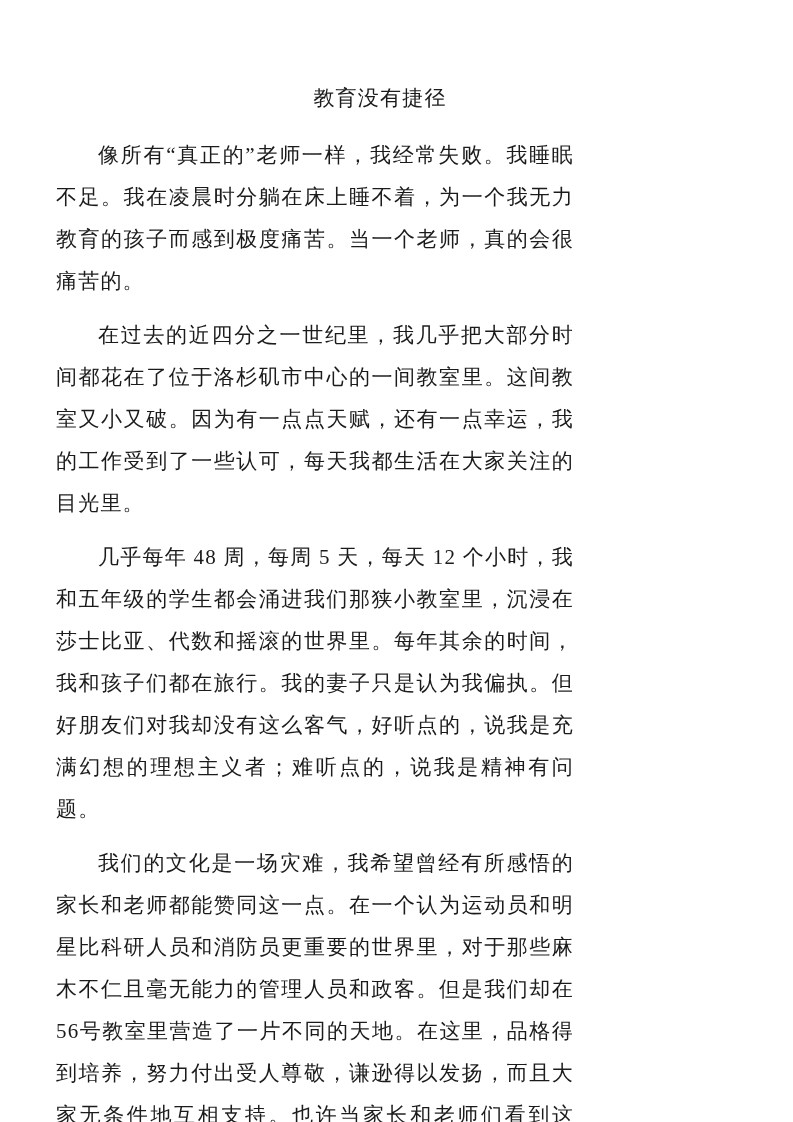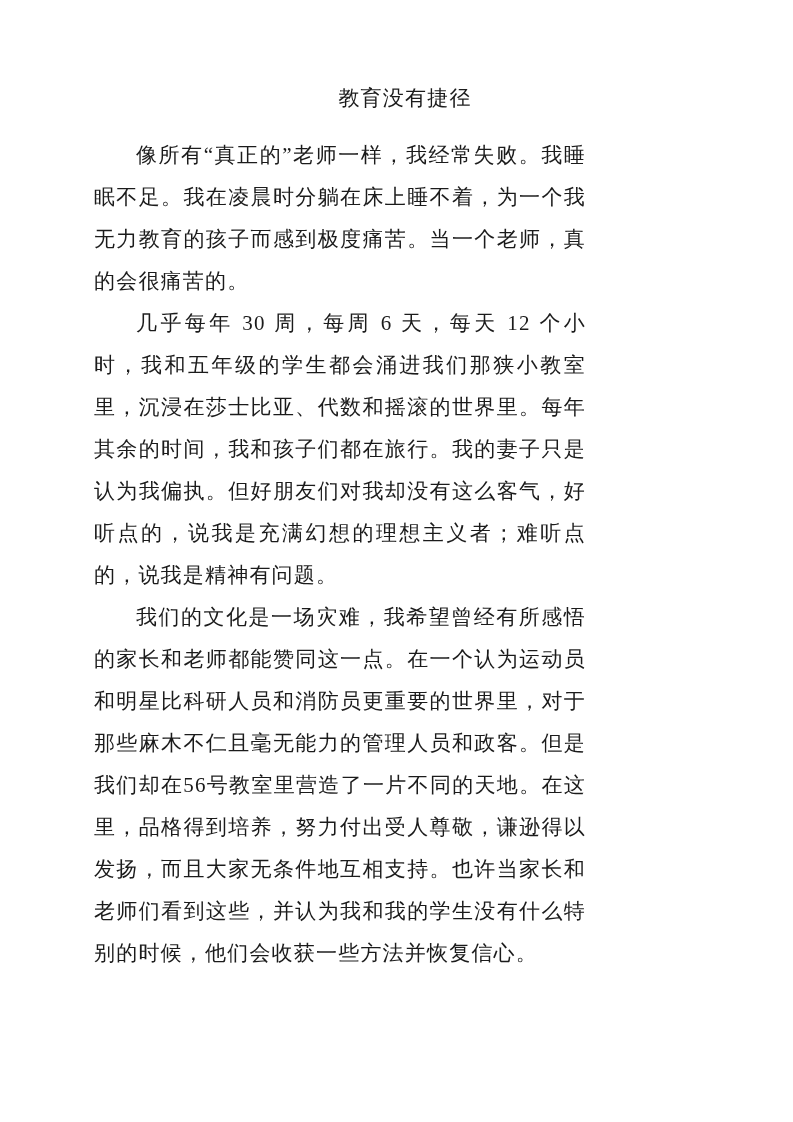--- a/index.html
+++ b/index.html
@@ -6,50 +6,51 @@
     margin: 0;
     padding: 0;
     background: #ffffff;
   }
   .page {
     position: relative;
     width: 648px;
     height: 1122px;
     background: #ffffff;
     box-sizing: border-box;
-    padding: 77px 62px 0 94px;
+    padding: 77px 62px 0 44px;
     overflow: hidden;
     font-family: "Liberation Serif", "DejaVu Serif", serif;
     color: #1b1b1b;
   }
   .doc-title {
     font-size: 21px;
     line-height: 42px;
     letter-spacing: 1.2px;
     text-align: center;
     
     margin: 0 0 15px 130px;
     font-weight: normal;
   }
   .para {
-    margin: 0;
+    margin: 12px;
     font-size: 21px;
     line-height: 42px;
     letter-spacing: 1.2px;
     text-align: justify;
     text-indent: 2em;
     word-break: break-all;
   }
 </style>
 </head>
 <body>
 
 <div class="page">
   <div class="doc-title">教育没有捷径</div>
 
   <p class="para">像所有“真正的”老师一样，我经常失败。我睡眠不足。我在凌晨时分躺在床上睡不着，为一个我无力教育的孩子而感到极度痛苦。当一个老师，真的会很痛苦的。</p>
 
+  <p class="para">在过去的近四分之一世纪里，我几乎把大部分时间都花在了位于洛杉矶市中心的一间教室里。这间教室又小又破。因为有一点点天赋，还有一点幸运，我的工作受到了一些认可，每天我都生活在大家关注的目光里。</p>
 
-  <p class="para">几乎每年 30 周，每周 6 天，每天 12 个小时，我和五年级的学生都会涌进我们那狭小教室里，沉浸在莎士比亚、代数和摇滚的世界里。每年其余的时间，我和孩子们都在旅行。我的妻子只是认为我偏执。但好朋友们对我却没有这么客气，好听点的，说我是充满幻想的理想主义者；难听点的，说我是精神有问题。</p>
+  <p class="para">几乎每年 48 周，每周 5 天，每天 12 个小时，我和五年级的学生都会涌进我们那狭小教室里，沉浸在莎士比亚、代数和摇滚的世界里。每年其余的时间，我和孩子们都在旅行。我的妻子只是认为我偏执。但好朋友们对我却没有这么客气，好听点的，说我是充满幻想的理想主义者；难听点的，说我是精神有问题。</p>
 
   <p class="para">我们的文化是一场灾难，我希望曾经有所感悟的家长和老师都能赞同这一点。在一个认为运动员和明星比科研人员和消防员更重要的世界里，对于那些麻木不仁且毫无能力的管理人员和政客。但是我们却在56号教室里营造了一片不同的天地。在这里，品格得到培养，努力付出受人尊敬，谦逊得以发扬，而且大家无条件地互相支持。也许当家长和老师们看到这些，并认为我和我的学生没有什么特别的时候，他们会收获一些方法并恢复信心。</p>
 
 </div>
 
 </body></html>

